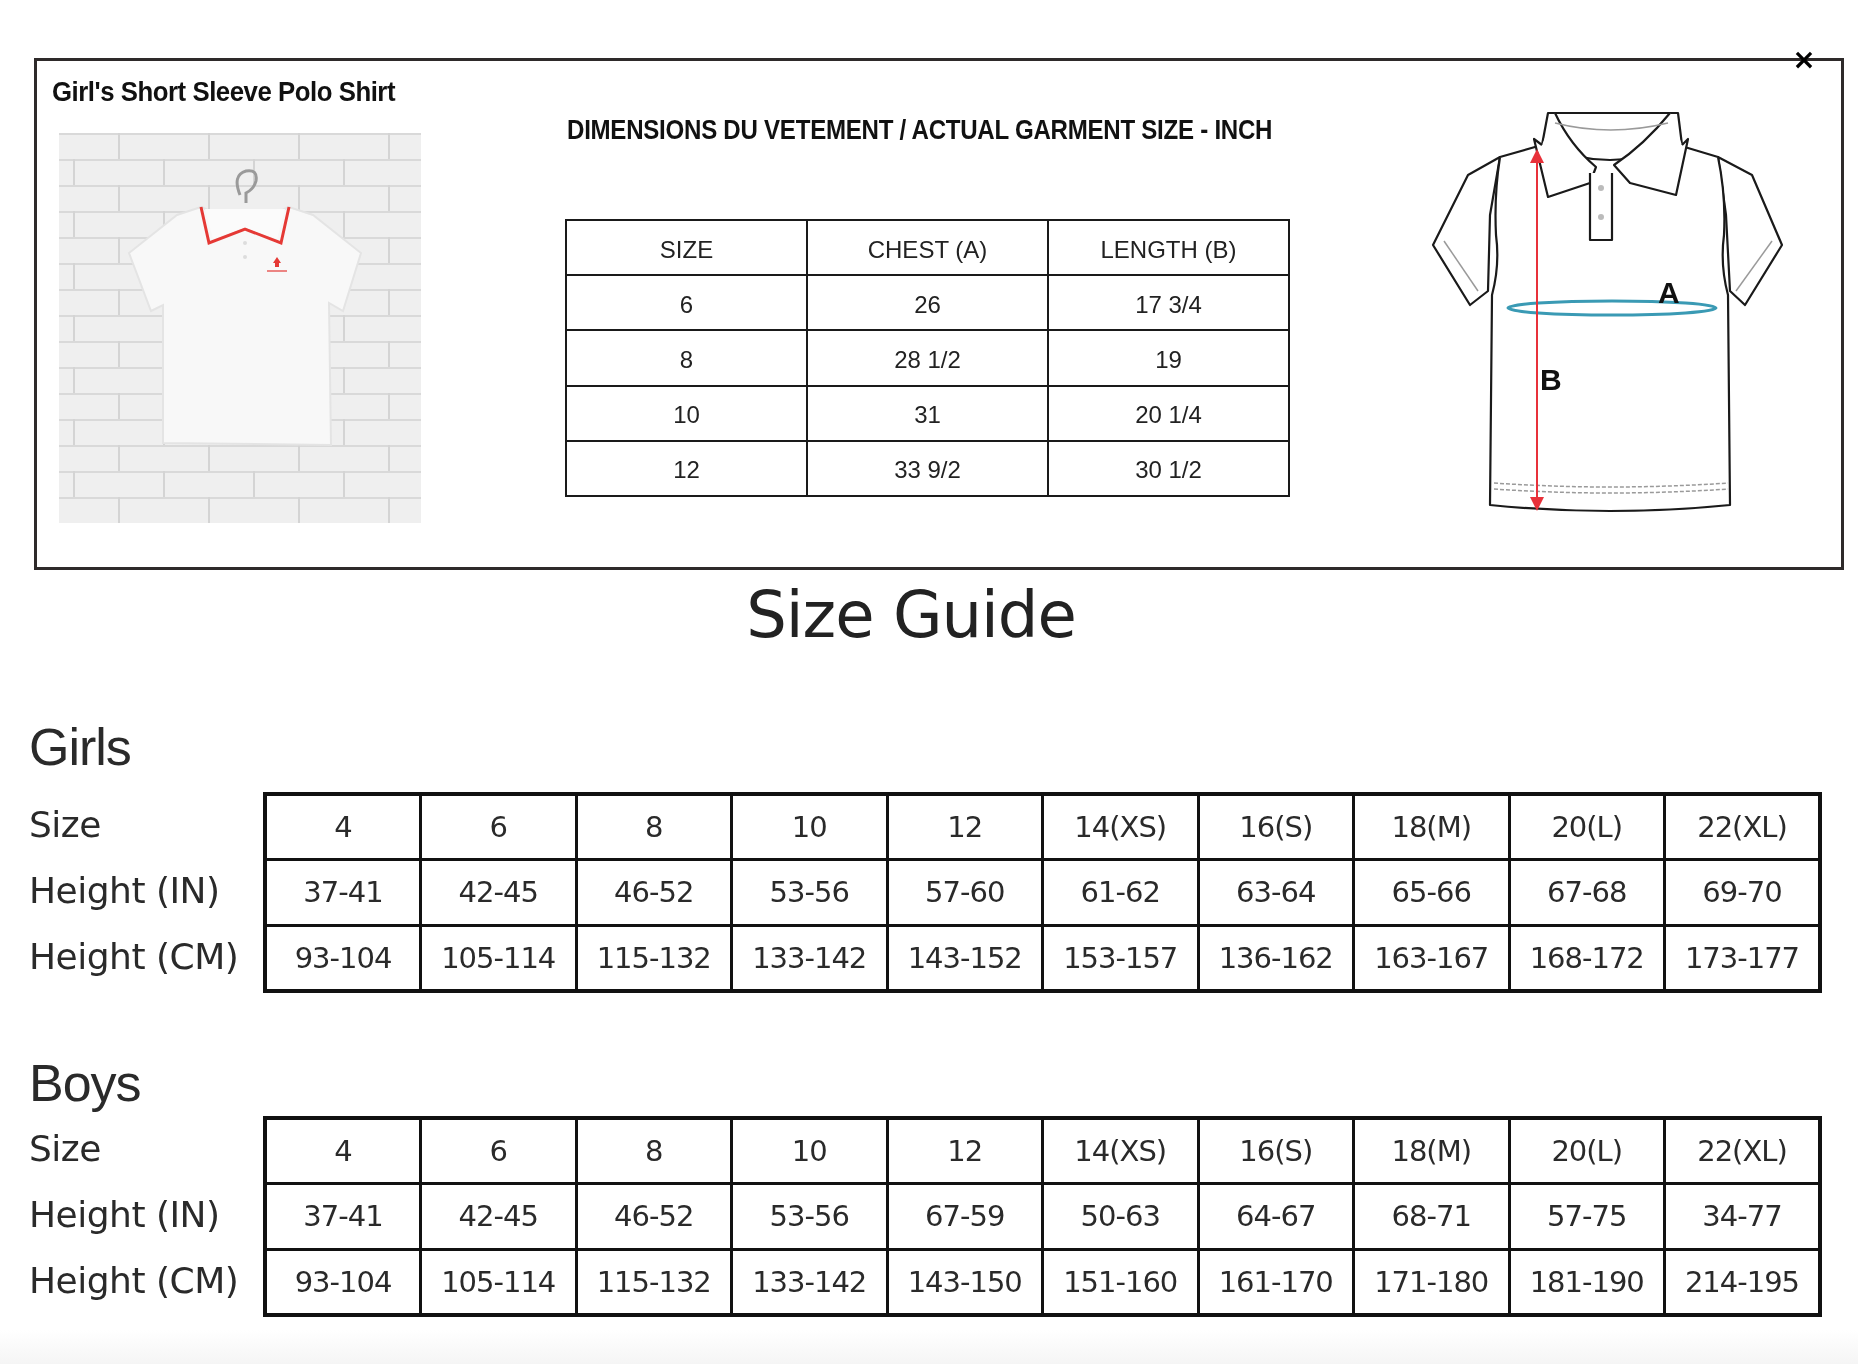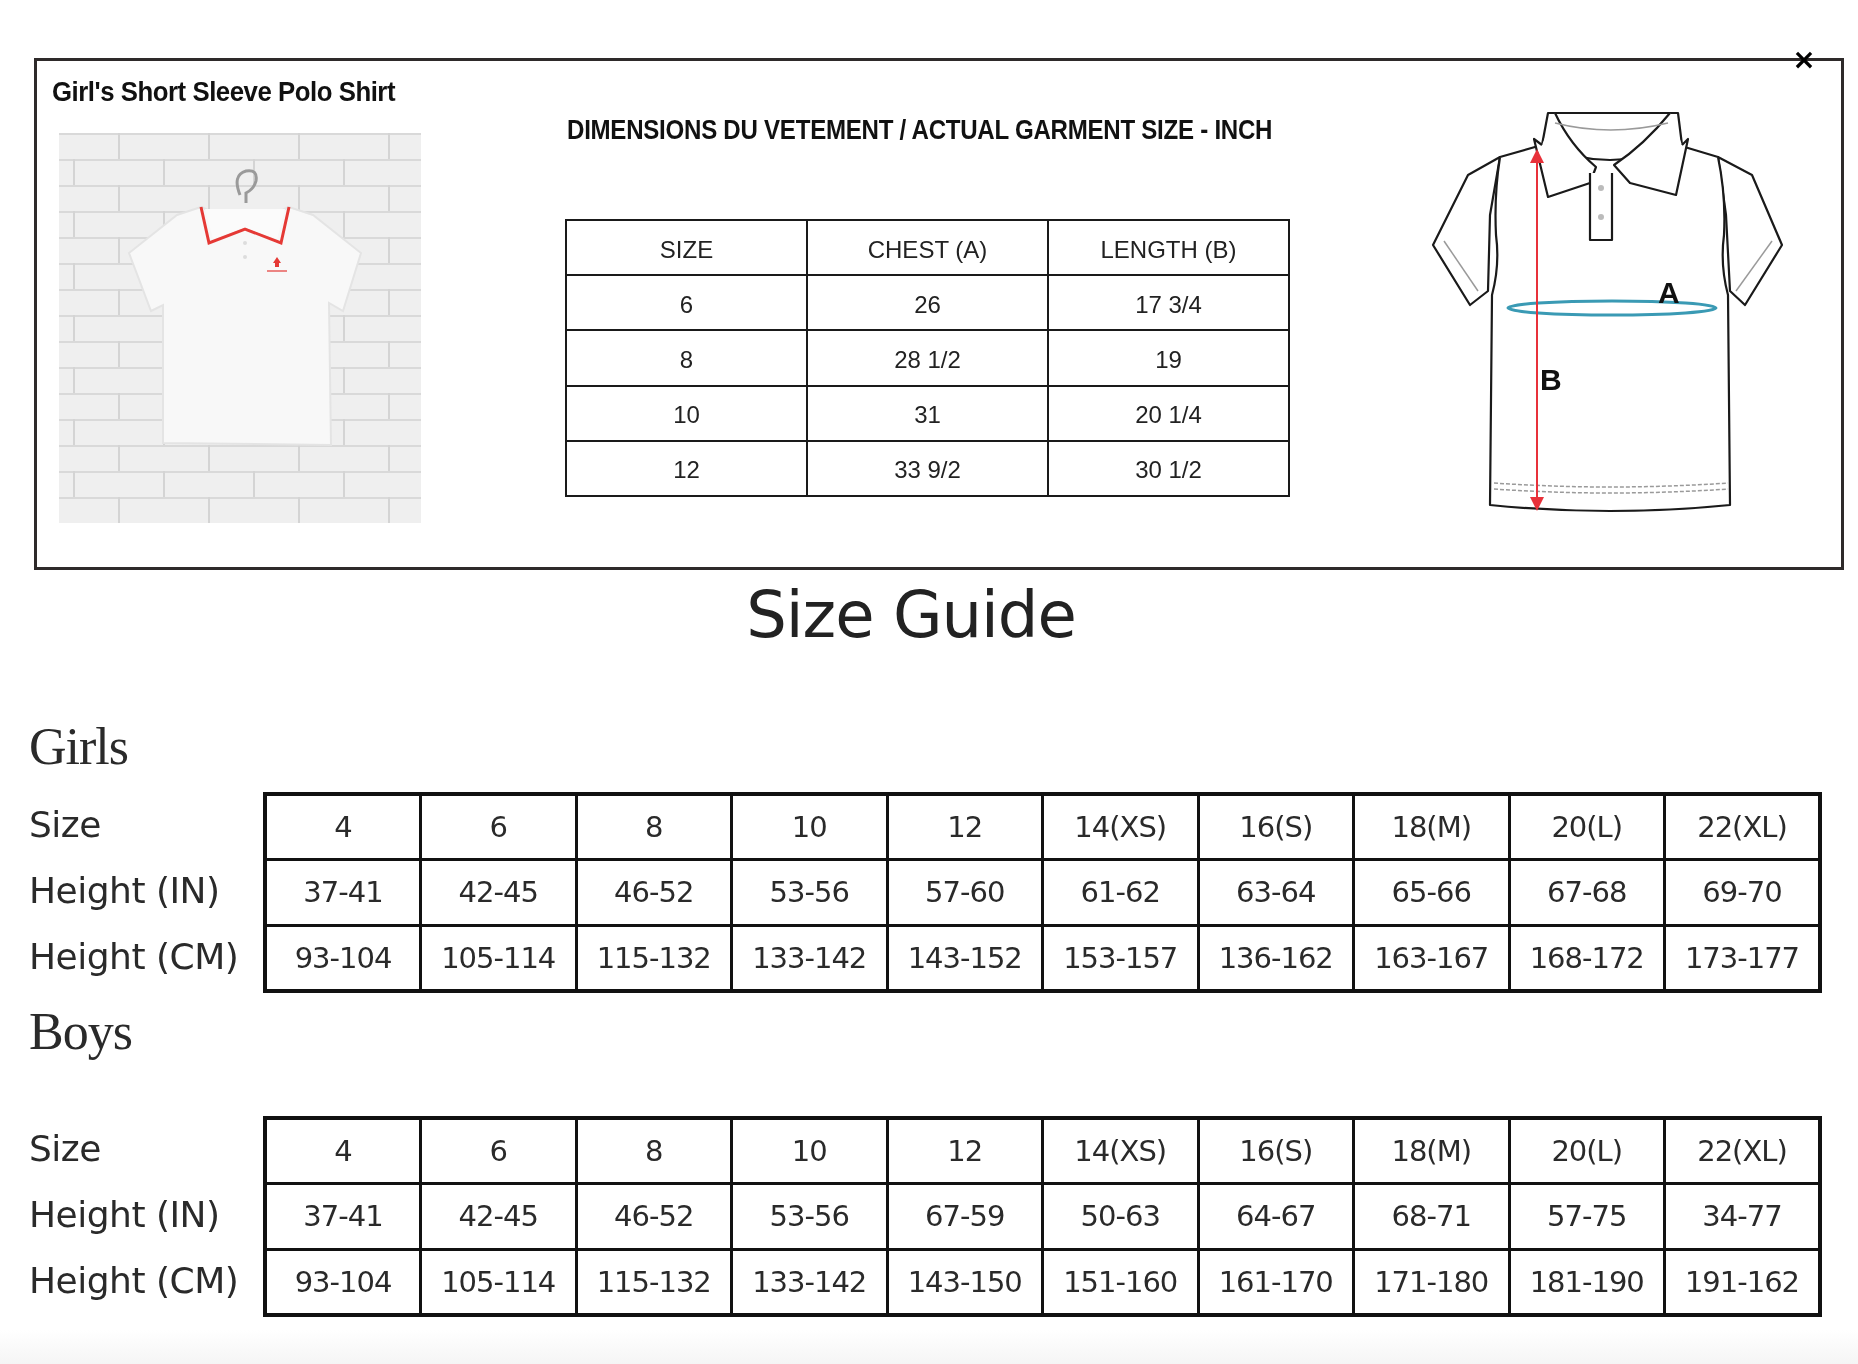--- a/index.html
+++ b/index.html
@@ -54,21 +54,21 @@
 
   .diagram { position: absolute; left: 1430px; top: 105px; }
 
   
   .size-guide-title {
     position: absolute; left: 0; width: 1858px; top: 578px; text-align: center;
     font-family: "DejaVu Sans", sans-serif; font-size: 64px; color: #222; letter-spacing: -1px;
     transform: translateX(-18px);
   }
   .section-heading {
-    position: absolute; left: 29px; font-family: Liberation Serif, serif;
+    position: absolute; left: 29px; font-family: Liberation Sans, sans-serif;
     font-size: 52px; color: #2a2a2a; letter-spacing: -1px;
   }
   .row-label {
     position: absolute; left: 29px; font-family: "DejaVu Sans", sans-serif;
     font-size: 36px; color: #2a2a2a; letter-spacing: -0.5px; height: 65px;
     display: flex; align-items: center;
   }
   table.guide-table {
     position: absolute; left: 263px; width: 1559px; border-collapse: collapse;
     font-family: "DejaVu Sans", sans-serif; font-size: 29px; color: #2a2a2a; table-layout: fixed;
@@ -278,21 +278,21 @@
     <td>143-152</td>
     <td>153-157</td>
     <td>136-162</td>
     <td>163-167</td>
     <td>168-172</td>
     <td>173-177</td>
   </tr>
 </tbody>
   </table>
 
-<div class="section-heading" style="top:1002px;">Boys</div>
+<div class="section-heading" style="top:1053px;">Boys</div>
 <div class="row-label" style="top:1116px;">Size</div>
 <div class="row-label" style="top:1182px;">Height (IN)</div>
 <div class="row-label" style="top:1248px;">Height (CM)</div>
 
 <table class="guide-table" style="top:1116px;">
   <tbody>
       <tr>
     <td>4</td>
     <td>6</td>
     <td>8</td>
@@ -319,16 +319,16 @@
   <tr>
     <td>93-104</td>
     <td>105-114</td>
     <td>115-132</td>
     <td>133-142</td>
     <td>143-150</td>
     <td>151-160</td>
     <td>161-170</td>
     <td>171-180</td>
     <td>181-190</td>
-    <td>191-162</td>
+    <td>214-195</td>
   </tr>
 </tbody>
   </table>
 
 </body></html>

